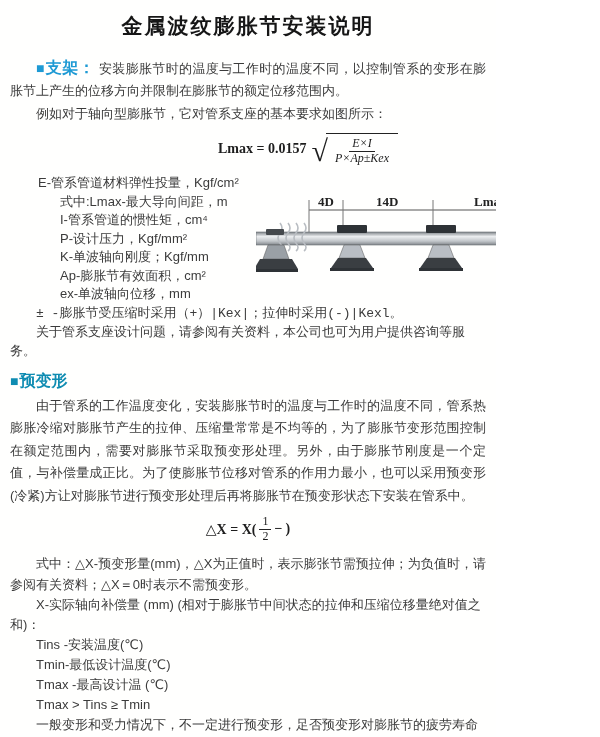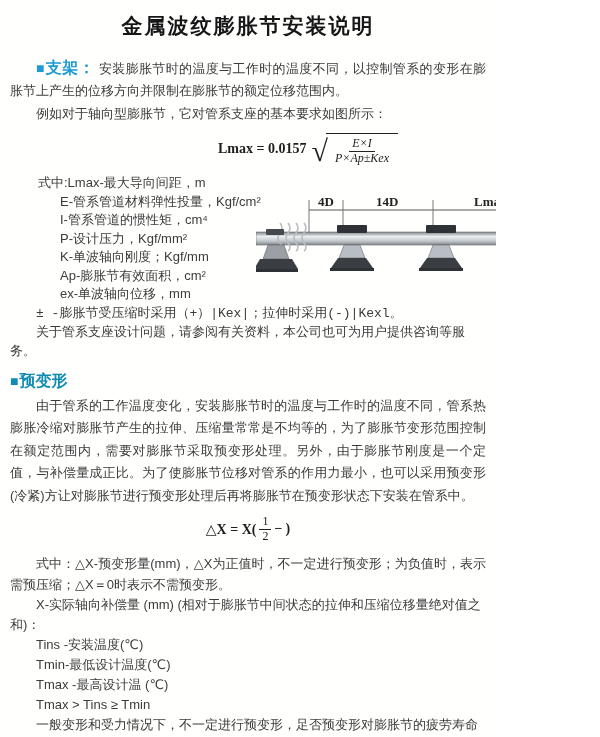--- a/index.html
+++ b/index.html
@@ -82,22 +82,22 @@
         <span class="under">
           <span class="frac">
             <span class="num">E×I</span>
             <span class="den">P×Ap±Kex</span>
           </span>
         </span>
       </span>
     </div>
 
     <div class="defs">
+      <div class="def-item">E-管系管道材料弹性投量，Kgf/cm²</div>
       <div class="def-item">式中:Lmax-最大导向间距，m</div>
-      <div class="def-item">E-管系管道材料弹性投量，Kgf/cm²</div>
       <div class="def-item">I-管系管道的惯性矩，cm⁴</div>
       <div class="def-item">P-设计压力，Kgf/mm²</div>
       <div class="def-item">K-单波轴向刚度；Kgf/mm</div>
       <div class="def-item">Ap-膨胀节有效面积，cm²</div>
       <div class="def-item">ex-单波轴向位移，mm</div>
     </div>
 
     <p class="note">± -膨胀节受压缩时采用（+）|Kex|；拉伸时采用(-)|Kexl。</p>
     <p class="note">关于管系支座设计问题，请参阅有关资料，本公司也可为用户提供咨询等服务。</p>
 
@@ -109,21 +109,21 @@
     <div class="formula f2">
       <span>△X = X(</span>
       <span class="frac">
         <span class="num">1</span>
         <span class="den">2</span>
       </span>
       <span>−</span>
       <span>)</span>
     </div>
 
-    <p class="para indent axial-explain">式中：△X-预变形量(mm)，△X为正值时，不一定进行预变形；为负值时，表示需预压缩；△X＝0时表示不需预变形。</p>
+    <p class="para indent axial-explain">式中：△X-预变形量(mm)，△X为正值时，表示膨张节需预拉伸；为负值时，请参阅有关资料；△X＝0时表示不需预变形。</p>
 
     <div class="axial-items">
       <div class="item">X-实际轴向补偿量 (mm) (相对于膨胀节中间状态的拉伸和压缩位移量绝对值之和)：</div>
       <div class="item">Tins -安装温度(℃)</div>
       <div class="item">Tmin-最低设计温度(℃)</div>
       <div class="item">Tmax -最高设计温 (℃)</div>
       <div class="item">Tmax &gt; Tins ≥ Tmin</div>
       <div class="item">一般变形和受力情况下，不一定进行预变形，足否预变形对膨胀节的疲劳寿命几乎没有影响。</div>
     </div>
 

